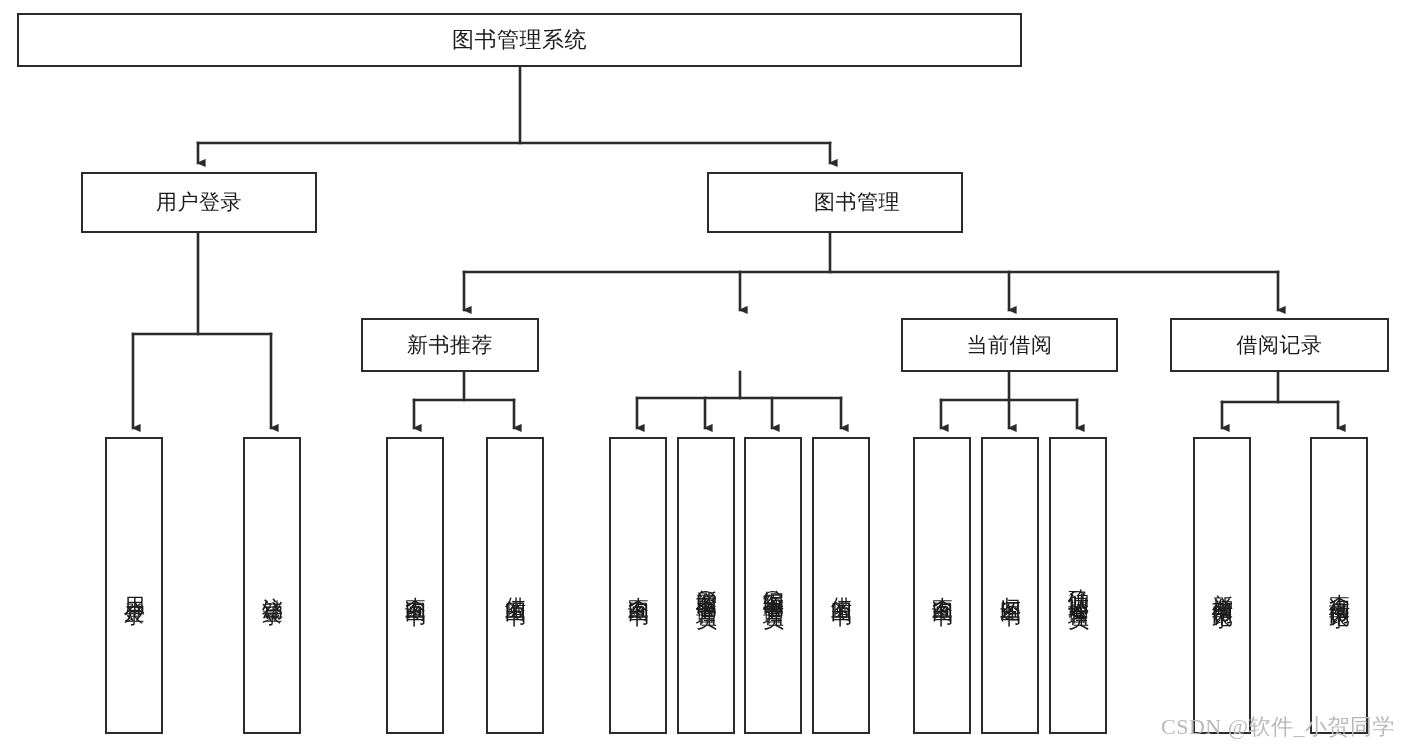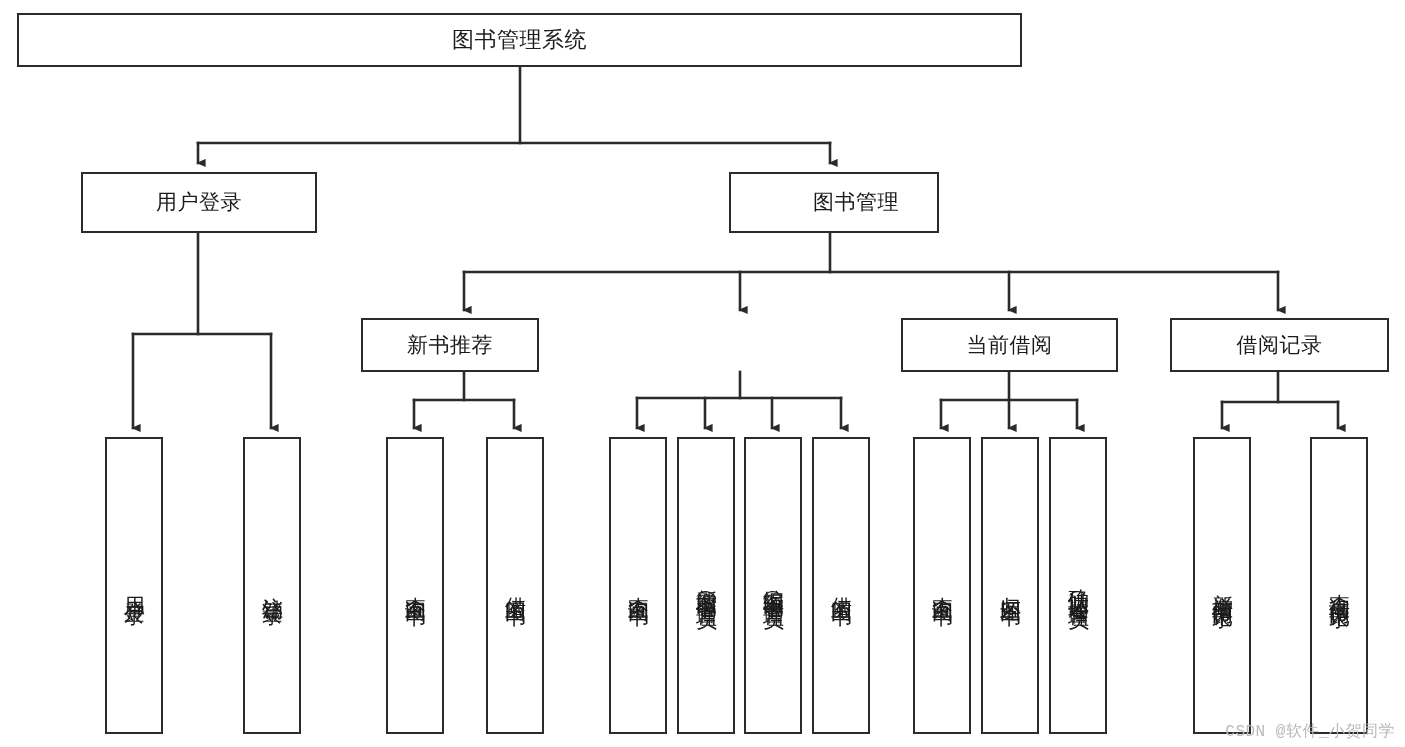--- a/index.html
+++ b/index.html
@@ -58,26 +58,26 @@
     text-orientation: upright;
     font-size: 21px;
     line-height: 1.0;
     letter-spacing: 3px;
     white-space: nowrap;
   }
   #watermark {
     position: absolute;
     right: 10px;
     bottom: 5px;
-    font-size: 16px;
+    font-size: 22px;
     color: #b9b9b9;
     letter-spacing: 0.5px;
     z-index: 5;
     white-space: nowrap;
-    font-family: Liberation Mono, monospace;
+    font-family: Liberation Serif, serif;
   }
 </style>
 </head>
 <body>
 
 <div id="canvas">
 
   <svg id="edges" viewBox="0 0 1405 747" xmlns="http://www.w3.org/2000/svg">
     <defs>
       <marker id="arrow" markerWidth="10" markerHeight="10" refX="4.5" refY="7.6" orient="auto" markerUnits="userSpaceOnUse">
@@ -128,21 +128,21 @@
     </g>
   </svg>
 
   <div class="node h root" style="left:17px; top:13px; width:1005px; height:54px;">
     <span class="node-label">图书管理系统</span>
   </div>
 
   <div class="node h" style="left:81px; top:172px; width:236px; height:61px;">
     <span class="node-label">用户登录</span>
   </div>
-  <div class="node h" style="left:729px; top:172px; width:210px; height:61px;padding-left:44px;">
+  <div class="node h" style="left:707px; top:172px; width:256px; height:61px;padding-left:44px;">
     <span class="node-label">图书管理</span>
   </div>
 
   <div class="node h" style="left:361px; top:318px; width:178px; height:54px;">
     <span class="node-label">新书推荐</span>
   </div>
   <div class="node h" style="left:901px; top:318px; width:217px; height:54px;">
     <span class="node-label">当前借阅</span>
   </div>
   <div class="node h" style="left:1170px; top:318px; width:219px; height:54px;">

